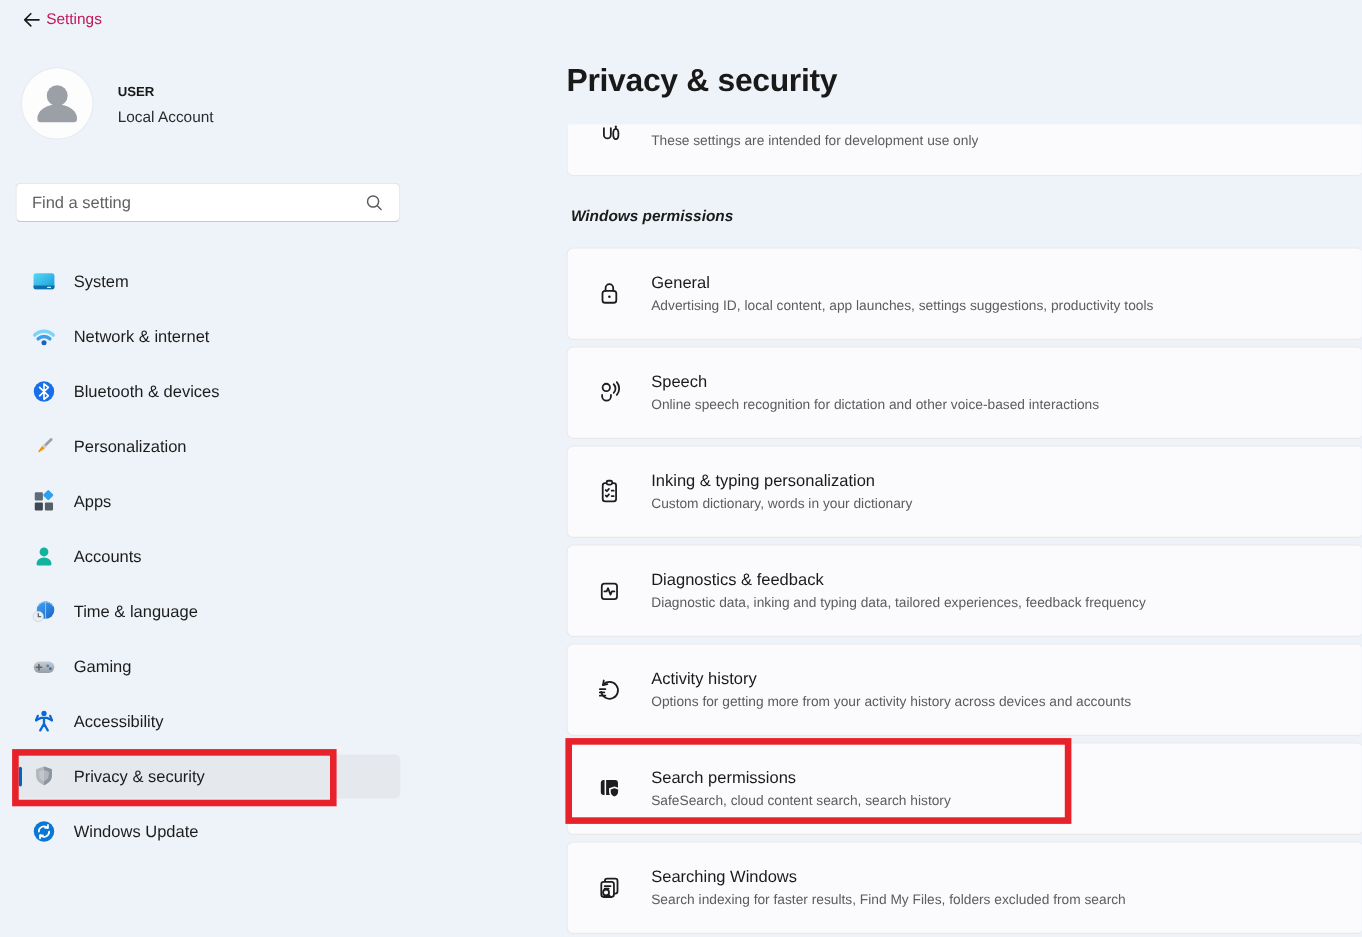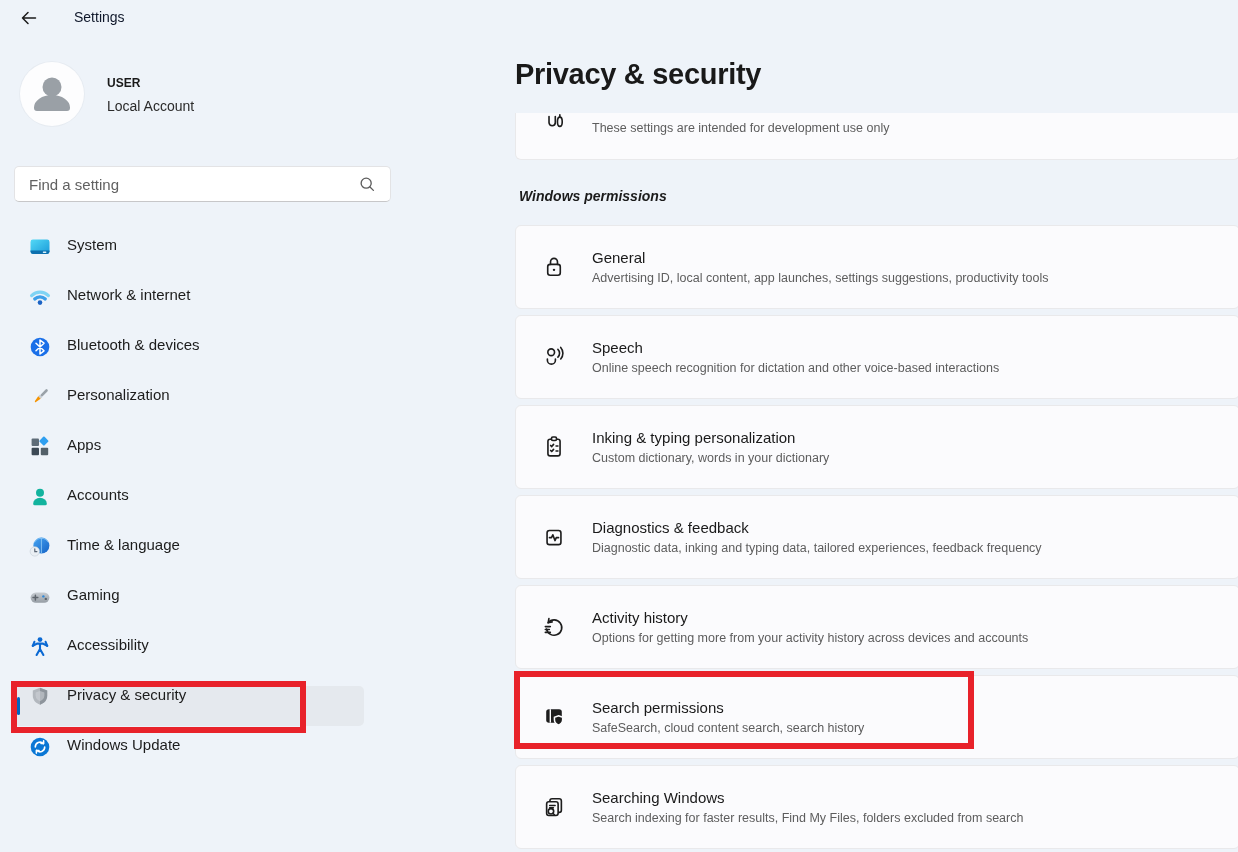--- a/index.html
+++ b/index.html
@@ -6,37 +6,37 @@
   body{
     width:1238px;height:852px;position:relative;overflow:hidden;
     background:#eef3f9;
     font-family:"Liberation Sans","DejaVu Sans",sans-serif;
     color:#1a1a1a;
     -webkit-font-smoothing:antialiased;
   }
   
   .back-btn{position:absolute;left:14px;top:6px;width:30px;height:24px;
     display:flex;align-items:center;justify-content:center;border-radius:4px;}
-  .app-title{position:absolute;left:74px;top:9px;font-size:14px;color:#0f172a;}
+  .app-title{position:absolute;left:42px;top:9px;font-size:14px;color:#be185d;}
   
   .avatar{position:absolute;left:20px;top:62px;width:64px;height:64px;border-radius:50%;
     background:#fdfdfe;box-shadow:0 0 0 1px rgba(0,0,0,0.03);display:flex;align-items:center;justify-content:center;}
   .user-name{position:absolute;left:107px;top:76px;font-size:12px;font-weight:bold;color:#191919;}
   .user-sub{position:absolute;left:107px;top:98px;font-size:14px;color:#2b2b2b;}
   
-  .searchbox{position:absolute;left:14px;top:166px;width:377px;height:36px;box-sizing:border-box;
+  .searchbox{position:absolute;left:14px;top:166px;width:350px;height:36px;box-sizing:border-box;
     background:#ffffff;border:1px solid #e3e3e5;border-bottom-color:#c7c7c9;border-radius:5px;
     display:flex;align-items:center;}
   .searchbox input{flex:1;border:none;outline:none;background:transparent;
     font-family:inherit;font-size:15px;color:#3a3a3a;padding:0 8px 0 14px;}
   .searchbox input::placeholder{color:#616161;}
   .search-glyph{width:22px;margin-right:12px;display:flex;align-items:center;justify-content:center;}
   
   .sidebar{position:absolute;left:14px;top:236px;width:350px;}
-  .side-item{position:relative;height:40px;margin-bottom:10px;display:flex;align-items:flex-start;
+  .side-item{position:relative;height:40px;margin-bottom:10px;display:flex;align-items:center;
     padding-left:14px;border-radius:5px;cursor:default;}
   .side-item.selected{background:#e5e9ee;}
   .side-icon{width:24px;height:22px;display:flex;align-items:center;justify-content:center;flex:0 0 24px;}
   .side-label{margin-left:15px;font-size:15px;color:#1c1c1c;white-space:nowrap;}
   .accent-pill{position:absolute;left:3px;top:11px;width:3px;height:18px;border-radius:2px;background:#0067c0;}
   
   .page-title{position:absolute;left:515px;top:58px;font-size:29px;font-weight:600;color:#191919;letter-spacing:-0.3px;}
   .viewport{position:absolute;left:500px;top:113px;right:0;bottom:0;overflow:hidden;}
   .card,.clipped-card{box-sizing:border-box;background:#fbfbfd;border:1px solid #e9e9eb;}
   .card{position:absolute;left:15px;right:-2px;height:84px;border-radius:6px;

